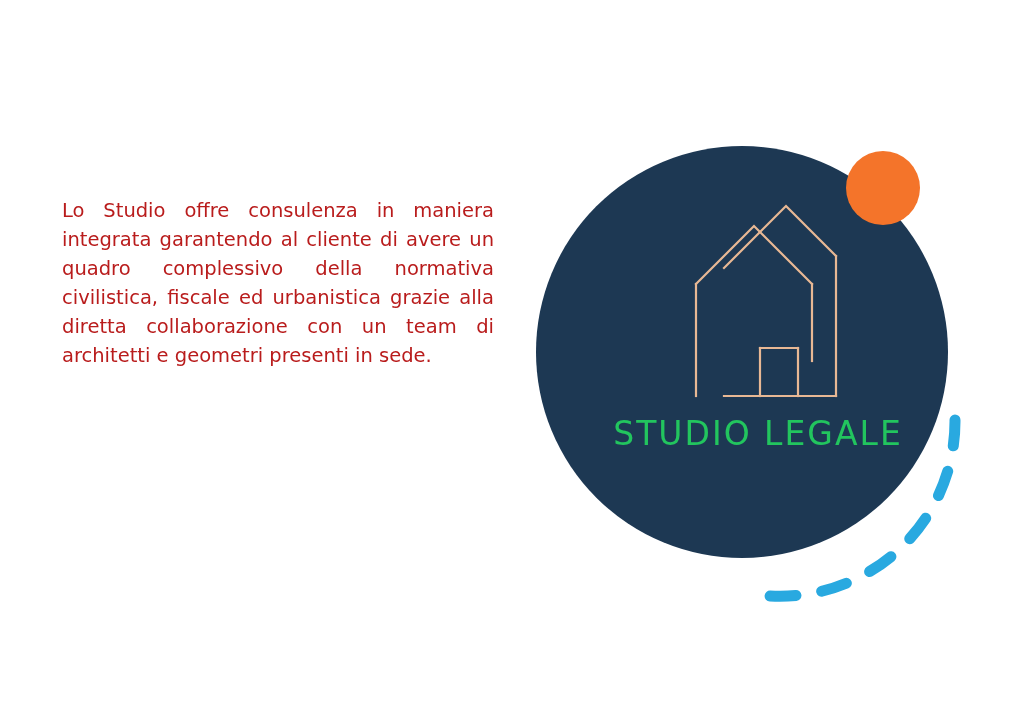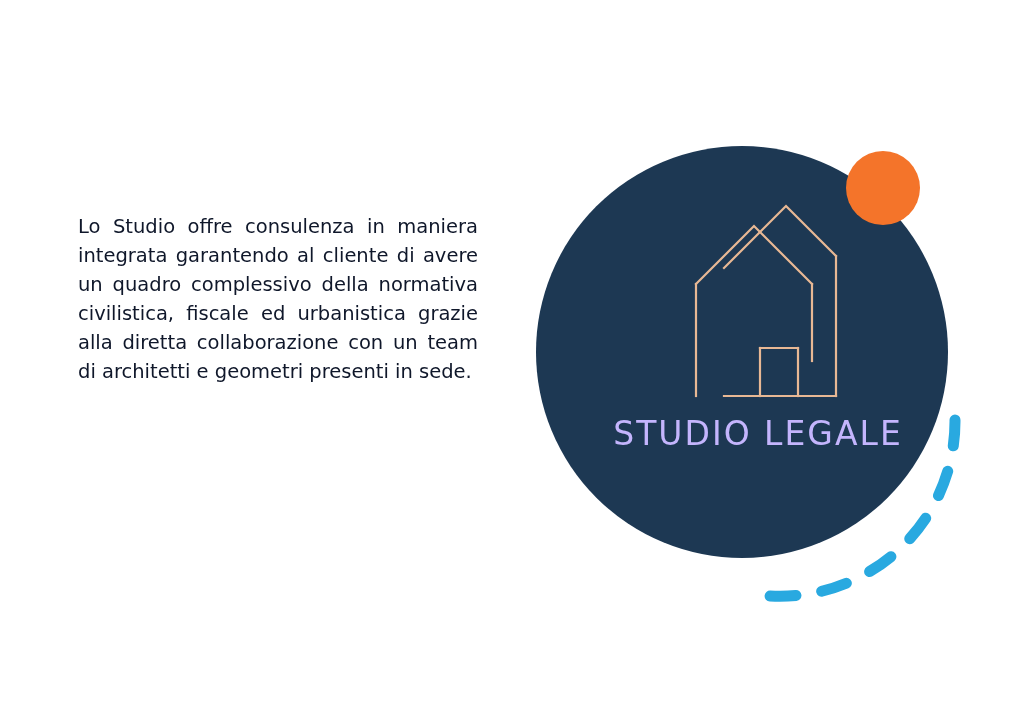--- a/index.html
+++ b/index.html
@@ -16,25 +16,25 @@
   }
 
   
   .text-column {
     position: absolute;
     left: 62px;
     top: 196px;
     width: 432px;
   }
   .paragraph {
-    color: #0f172a;
+    color: #b91c1c;
     font-size: 19.5px;
     line-height: 29px;
     text-align: justify;
-    margin: 16px;
+    margin: 0;
     font-family: "DejaVu Sans", sans-serif;
   }
   .paragraph + .paragraph {
     margin-top: 42px;
   }
 
   
   .logo-area {
     position: absolute;
     left: 520px;
@@ -70,21 +70,21 @@
     height: 225px;
   }
 
   
   .logo-words {
     position: absolute;
     left: 16px;
     top: 268px;
     width: 412px;
     text-align: center;
-    color: #c4b5fd;
+    color: #22c55e;
     font-family: "DejaVu Sans", sans-serif;
     letter-spacing: 2px;
   }
   .logo-line1 {
     font-size: 33px;
     line-height: 40px;
     font-weight: 400;
   }
   .logo-line2 {
     font-size: 49px;

